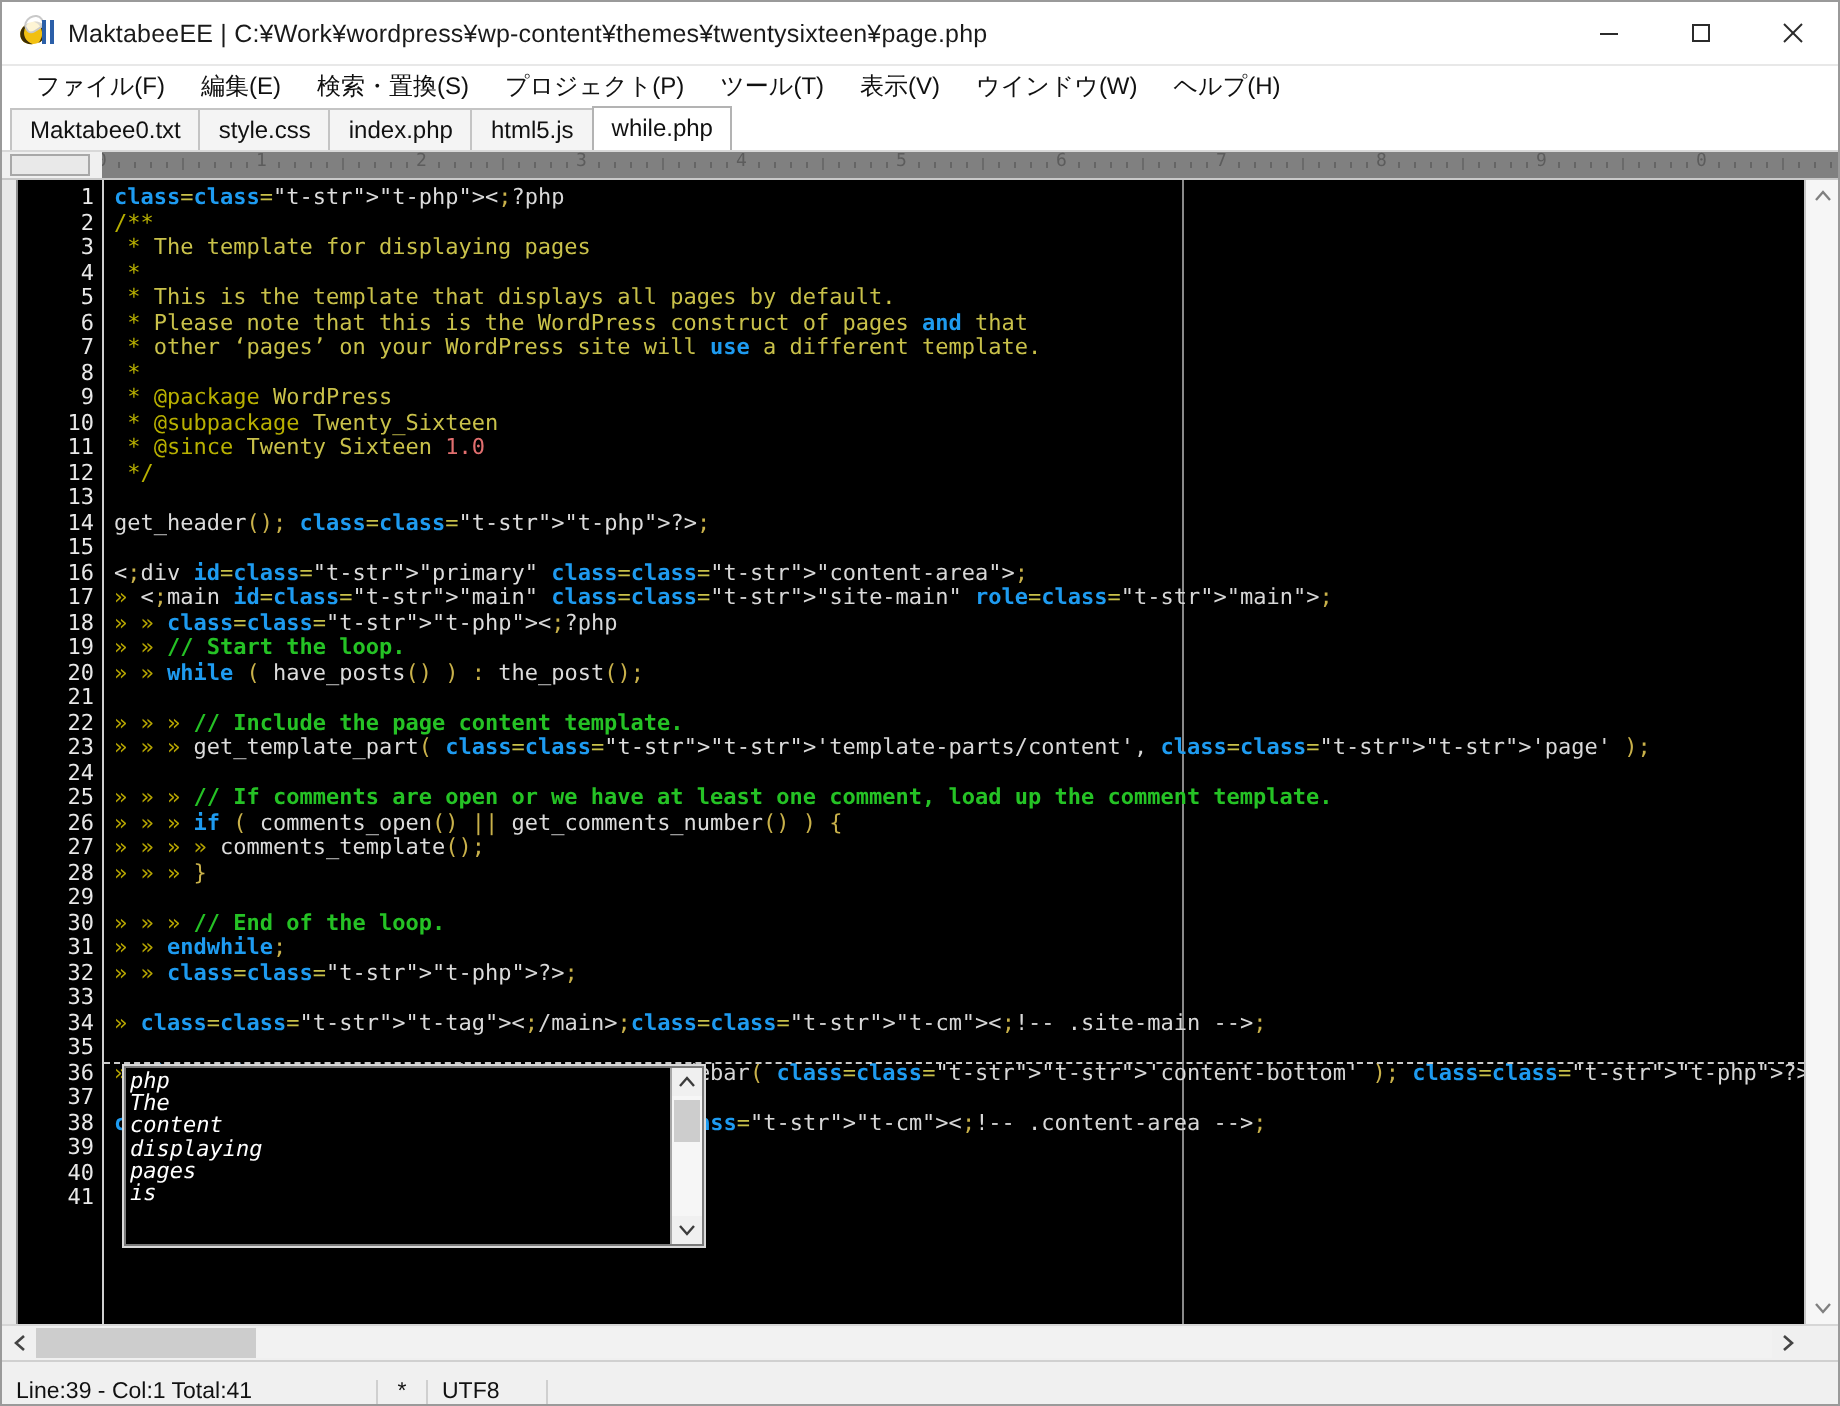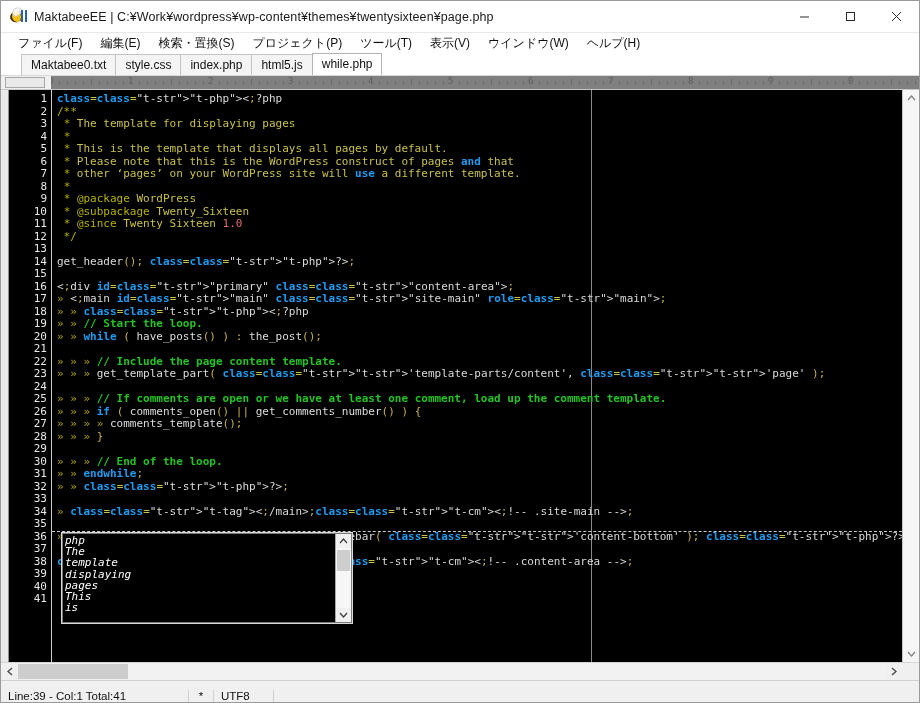--- a/index.html
+++ b/index.html
@@ -52,21 +52,21 @@
     height:20px;flex:0 0 20px;display:flex;align-items:center;
     background:#ffffff;padding-left:8px;
   }
   .menu-item{
     font-size:12px;color:#101010;padding:0 9px;height:18px;line-height:18px;
     white-space:nowrap;
   }
   
   .tabbar{
     height:22px;flex:0 0 22px;background:#ffffff;display:flex;align-items:flex-end;
-    padding-left:20px;position:relative;
+    padding-left:4px;position:relative;
   }
   .tabbar:after{
     content:"";position:absolute;left:0;right:0;bottom:0;height:1px;background:#ffffff;
   }
   .tab{
     height:20px;line-height:20px;font-size:12px;color:#111;
     padding:0 9px;border:1px solid #c4c4c4;border-bottom:none;
     background:#f4f4f4;margin-right:-1px;position:relative;z-index:1;
     white-space:nowrap;
   }
@@ -425,24 +425,23 @@
 
     <div class="code-area">
       <div class="margin-line"></div>
       <div class="code" id="code"><div class="ln"><span class="t-plain"><span <span="" class="t-attr">class</span><span class="t-tag">=</span><span <span="" class="t-attr">class</span><span class="t-tag">=</span>"t-str"&gt;"t-php"</span>&gt;&lt;<span class="t-pun">;</span>?php</div><div class="ln"><span class="t-docstar">/**</span></div><div class="ln"><span class="t-doc"> <span class="t-docstar">*</span> The template for displaying pages</span></div><div class="ln"><span class="t-doc"> <span class="t-docstar">*</span></span></div><div class="ln"><span class="t-doc"> <span class="t-docstar">*</span> This is the template that displays all pages by default.</span></div><div class="ln"><span class="t-doc"> <span class="t-docstar">*</span> Please note that this is the WordPress construct of pages <span class="t-kw">and</span> that</span></div><div class="ln"><span class="t-doc"> <span class="t-docstar">*</span> other ‘pages’ on your WordPress site will <span class="t-kw">use</span> a different template.</span></div><div class="ln"><span class="t-doc"> <span class="t-docstar">*</span></span></div><div class="ln"><span class="t-doc"> <span class="t-docstar">*</span> <span class="t-docstar">@package</span> WordPress</span></div><div class="ln"><span class="t-doc"> <span class="t-docstar">*</span> <span class="t-docstar">@subpackage</span> Twenty_Sixteen</span></div><div class="ln"><span class="t-doc"> <span class="t-docstar">*</span> <span class="t-docstar">@since</span> Twenty Sixteen <span class="t-num">1.0</span></span></div><div class="ln"><span class="t-docstar"> */</span></div><div class="ln">&nbsp;</div><div class="ln"><span class="t-plain">get_header<span class="t-pun">(</span><span class="t-pun">)</span><span class="t-pun">;</span> <span <span="" class="t-attr">class</span><span class="t-tag">=</span><span <span="" class="t-attr">class</span><span class="t-tag">=</span>"t-str"&gt;"t-php"</span>&gt;?&gt;<span class="t-pun">;</span></div><div class="ln">&nbsp;</div><div class="ln"><span class="t-plain">&lt;<span class="t-pun">;</span>div <span class="t-attr">id</span><span class="t-tag">=</span><span <span="" class="t-attr">class</span><span class="t-tag">=</span>"t-str"&gt;"primary"</span> <span class="t-attr">class</span><span class="t-tag">=</span><span <span="" class="t-attr">class</span><span class="t-tag">=</span>"t-str"&gt;"content-area"&gt;<span class="t-pun">;</span></div><div class="ln"><span class="t-tab">» </span><span class="t-plain">&lt;<span class="t-pun">;</span>main <span class="t-attr">id</span><span class="t-tag">=</span><span <span="" class="t-attr">class</span><span class="t-tag">=</span>"t-str"&gt;"main"</span> <span class="t-attr">class</span><span class="t-tag">=</span><span <span="" class="t-attr">class</span><span class="t-tag">=</span>"t-str"&gt;"site-main" <span class="t-attr">role</span><span class="t-tag">=</span><span <span="" class="t-attr">class</span><span class="t-tag">=</span>"t-str"&gt;"main"&gt;<span class="t-pun">;</span></div><div class="ln"><span class="t-tab">» » </span><span class="t-plain"><span <span="" class="t-attr">class</span><span class="t-tag">=</span><span <span="" class="t-attr">class</span><span class="t-tag">=</span>"t-str"&gt;"t-php"</span>&gt;&lt;<span class="t-pun">;</span>?php</div><div class="ln"><span class="t-tab">» » </span><span class="t-cm">// Start the loop.</span></div><div class="ln"><span class="t-tab">» » </span><span class="t-plain"><span class="t-kw">while</span> <span class="t-pun">(</span> have_posts<span class="t-pun">(</span><span class="t-pun">)</span> <span class="t-pun">)</span> <span class="t-pun">:</span> the_post<span class="t-pun">(</span><span class="t-pun">)</span><span class="t-pun">;</span></span></div><div class="ln">&nbsp;</div><div class="ln"><span class="t-tab">» » » </span><span class="t-cm">// Include the page content template.</span></div><div class="ln"><span class="t-tab">» » » </span><span class="t-plain">get_template_part<span class="t-pun">(</span> <span <span="" class="t-attr">class</span><span class="t-tag">=</span><span <span="" class="t-attr">class</span><span class="t-tag">=</span>"t-str"&gt;"t-str"</span>&gt;'template-parts/content', <span <span="" class="t-attr">class</span><span class="t-tag">=</span><span <span="" class="t-attr">class</span><span class="t-tag">=</span>"t-str"&gt;"t-str"&gt;'page' <span class="t-pun">)</span><span class="t-pun">;</span></div><div class="ln">&nbsp;</div><div class="ln"><span class="t-tab">» » » </span><span class="t-cm">// If comments are open or we have at least one comment, load up the comment template.</span></div><div class="ln"><span class="t-tab">» » » </span><span class="t-plain"><span class="t-kw">if</span> <span class="t-pun">(</span> comments_open<span class="t-pun">(</span><span class="t-pun">)</span> <span class="t-pun">|</span><span class="t-pun">|</span> get_comments_number<span class="t-pun">(</span><span class="t-pun">)</span> <span class="t-pun">)</span> <span class="t-pun">{</span></span></div><div class="ln"><span class="t-tab">» » » » </span><span class="t-plain">comments_template<span class="t-pun">(</span><span class="t-pun">)</span><span class="t-pun">;</span></span></div><div class="ln"><span class="t-tab">» » » </span><span class="t-plain"><span class="t-pun">}</span></span></div><div class="ln">&nbsp;</div><div class="ln"><span class="t-tab">» » » </span><span class="t-cm">// End of the loop.</span></div><div class="ln"><span class="t-tab">» » </span><span class="t-plain"><span class="t-kw">endwhile</span><span class="t-pun">;</span></span></div><div class="ln"><span class="t-tab">» » </span><span class="t-plain"><span <span="" class="t-attr">class</span><span class="t-tag">=</span><span <span="" class="t-attr">class</span><span class="t-tag">=</span>"t-str"&gt;"t-php"</span>&gt;?&gt;<span class="t-pun">;</span></div><div class="ln">&nbsp;</div><div class="ln"><span class="t-tab">» </span><span class="t-plain"><span <span="" class="t-attr">class</span><span class="t-tag">=</span><span <span="" class="t-attr">class</span><span class="t-tag">=</span>"t-str"&gt;"t-tag"</span>&gt;&lt;<span class="t-pun">;</span>/main&gt;<span class="t-pun">;</span><span <span="" class="t-attr">class</span><span class="t-tag">=</span><span <span="" class="t-attr">class</span><span class="t-tag">=</span>"t-str"&gt;"t-cm"&gt;&lt;<span class="t-pun">;</span>!-- .site-main --&gt;<span class="t-pun">;</span></div><div class="ln">&nbsp;</div><div class="ln"><span class="t-tab">» </span><span class="t-plain"><span <span="" class="t-attr">class</span><span class="t-tag">=</span><span <span="" class="t-attr">class</span><span class="t-tag">=</span>"t-str"&gt;"t-php"</span>&gt;&lt;<span class="t-pun">;</span>?php get_sidebar<span class="t-pun">(</span> <span <span="" class="t-attr">class</span><span class="t-tag">=</span><span <span="" class="t-attr">class</span><span class="t-tag">=</span>"t-str"&gt;"t-str"&gt;'content-bottom' <span class="t-pun">)</span><span class="t-pun">;</span> <span <span="" class="t-attr">class</span><span class="t-tag">=</span><span <span="" class="t-attr">class</span><span class="t-tag">=</span>"t-str"&gt;"t-php"&gt;?&gt;</div><div class="ln">&nbsp;</div><div class="ln"><span class="t-plain"><span <span="" class="t-attr">class</span><span class="t-tag">=</span><span <span="" class="t-attr">class</span><span class="t-tag">=</span>"t-str"&gt;"t-tag"</span>&gt;&lt;<span class="t-pun">;</span>/div&gt;<span class="t-pun">;</span><span <span="" class="t-attr">class</span><span class="t-tag">=</span><span <span="" class="t-attr">class</span><span class="t-tag">=</span>"t-str"&gt;"t-cm"&gt;&lt;<span class="t-pun">;</span>!-- .content-area --&gt;<span class="t-pun">;</span></div><div class="ln">&nbsp;</div><div class="ln">&nbsp;</div><div class="ln">&nbsp;</div></div>
       <div class="caret-line"></div>
 
       <div class="ac-popup">
         <div class="ac-list" id="ac-list">
             <div class="ac-item">php</div>
             <div class="ac-item">The</div>
-            <div class="ac-item">template</div>
+            <div class="ac-item">content</div>
             <div class="ac-item">displaying</div>
             <div class="ac-item">pages</div>
-            <div class="ac-item">This</div>
             <div class="ac-item">is</div>
           </div>
         <div class="ac-sb">
           <div class="ac-arrow">
             <svg width="9" height="6" viewBox="0 0 9 6">
                 <polyline points="1,5 4.5,1 8,5" fill="none" stroke="#3c3c3c" stroke-width="1.2"></polyline>
               </svg>
           </div>
           <div class="ac-track">
             <div class="ac-thumb"></div>

